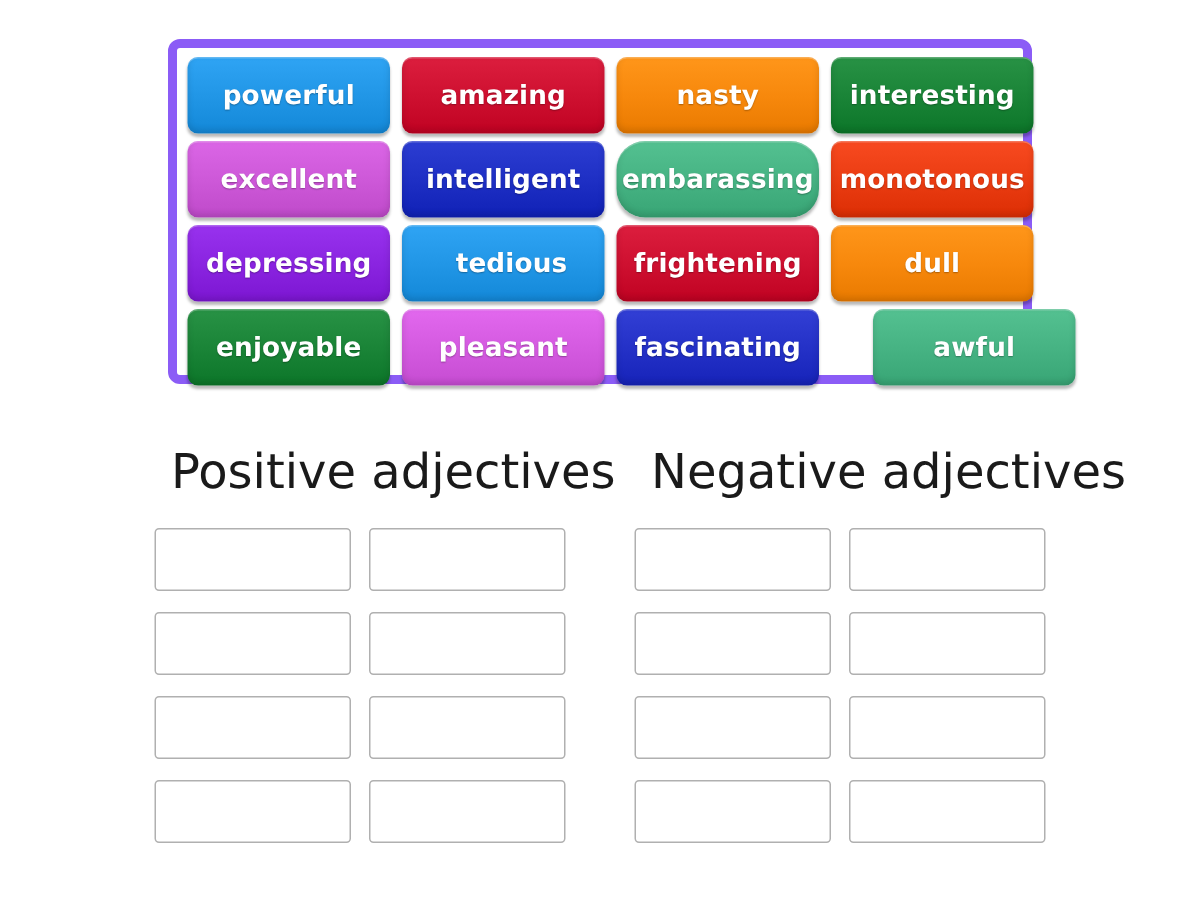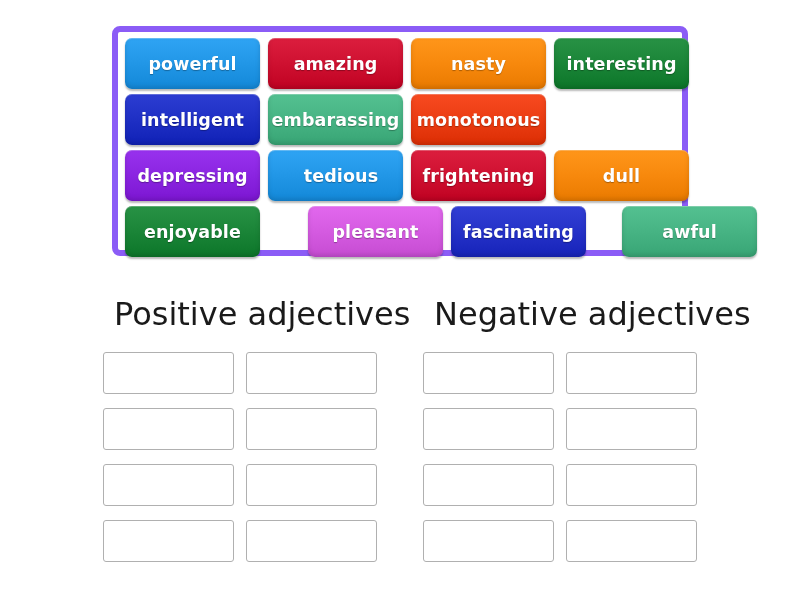--- a/index.html
+++ b/index.html
@@ -108,35 +108,36 @@
 <div id="tile-bank">
 
   <div class="tile-row">
     <div class="tile" style="background: linear-gradient(rgb(47, 164, 244) 0%, rgb(33, 150, 230) 52%, rgb(19, 136, 216) 100%);">powerful</div>
     <div class="tile" style="background: linear-gradient(rgb(220, 30, 62) 0%, rgb(206, 16, 48) 52%, rgb(192, 2, 34) 100%);">amazing</div>
     <div class="tile" style="background: linear-gradient(rgb(255, 150, 26) 0%, rgb(247, 136, 12) 52%, rgb(233, 122, 0) 100%);">nasty</div>
     <div class="tile" style="background: linear-gradient(rgb(40, 146, 69) 0%, rgb(26, 132, 55) 52%, rgb(12, 118, 41) 100%);">interesting</div>
   </div>
 
   <div class="tile-row">
+    <div class="tile" style="background: linear-gradient(rgb(219, 102, 230) 0%, rgb(205, 88, 216) 52%, rgb(191, 74, 202) 100%);">excellent</div>
     <div class="tile" style="background: linear-gradient(rgb(44, 61, 210) 0%, rgb(30, 47, 196) 52%, rgb(16, 33, 182) 100%);">intelligent</div>
-    <div class="tile" style="background: linear-gradient(rgb(84, 193, 145) 0%, rgb(70, 179, 131) 52%, rgb(56, 165, 117) 100%);">embarassing</div>
+    <div class="tile" style="background: linear-gradient(rgb(84, 193, 145) 0%, rgb(70, 179, 131) 52%, rgb(56, 165, 117) 100%); border-radius: 19px;">embarassing</div>
     <div class="tile" style="background: linear-gradient(rgb(248, 74, 32) 0%, rgb(234, 60, 18) 52%, rgb(220, 46, 4) 100%);">monotonous</div>
   </div>
 
   <div class="tile-row">
     <div class="tile" style="background: linear-gradient(rgb(152, 50, 238) 0%, rgb(138, 36, 224) 52%, rgb(124, 22, 210) 100%);">depressing</div>
     <div class="tile" style="background: linear-gradient(rgb(47, 164, 244) 0%, rgb(33, 150, 230) 52%, rgb(19, 136, 216) 100%); padding-left: 11px;">tedious</div>
     <div class="tile" style="background: linear-gradient(rgb(220, 30, 62) 0%, rgb(206, 16, 48) 52%, rgb(192, 2, 34) 100%);">frightening</div>
     <div class="tile" style="background: linear-gradient(rgb(255, 150, 26) 0%, rgb(247, 136, 12) 52%, rgb(233, 122, 0) 100%);">dull</div>
   </div>
 
   <div class="tile-row">
     <div class="tile" style="background: linear-gradient(rgb(40, 146, 69) 0%, rgb(26, 132, 55) 52%, rgb(12, 118, 41) 100%);">enjoyable</div>
-    <div class="tile" style="background: linear-gradient(rgb(226, 104, 238) 0%, rgb(212, 90, 224) 52%, rgb(198, 76, 210) 100%); margin-left: 40px;">pleasant</div>
+    <div class="tile" style="background: linear-gradient(rgb(226, 104, 238) 0%, rgb(212, 90, 224) 52%, rgb(198, 76, 210) 100%);">pleasant</div>
     <div class="tile" style="background: linear-gradient(rgb(50, 63, 213) 0%, rgb(36, 49, 199) 52%, rgb(22, 35, 185) 100%);">fascinating</div>
     <div class="tile" style="background: linear-gradient(rgb(84, 193, 145) 0%, rgb(70, 179, 131) 52%, rgb(56, 165, 117) 100%); margin-left: 28px;">awful</div>
   </div>
 
 </div>
 
 <div class="category-heading" id="heading-positive">Positive adjectives</div>
 
 <div class="category-heading" id="heading-negative">Negative adjectives</div>
 

